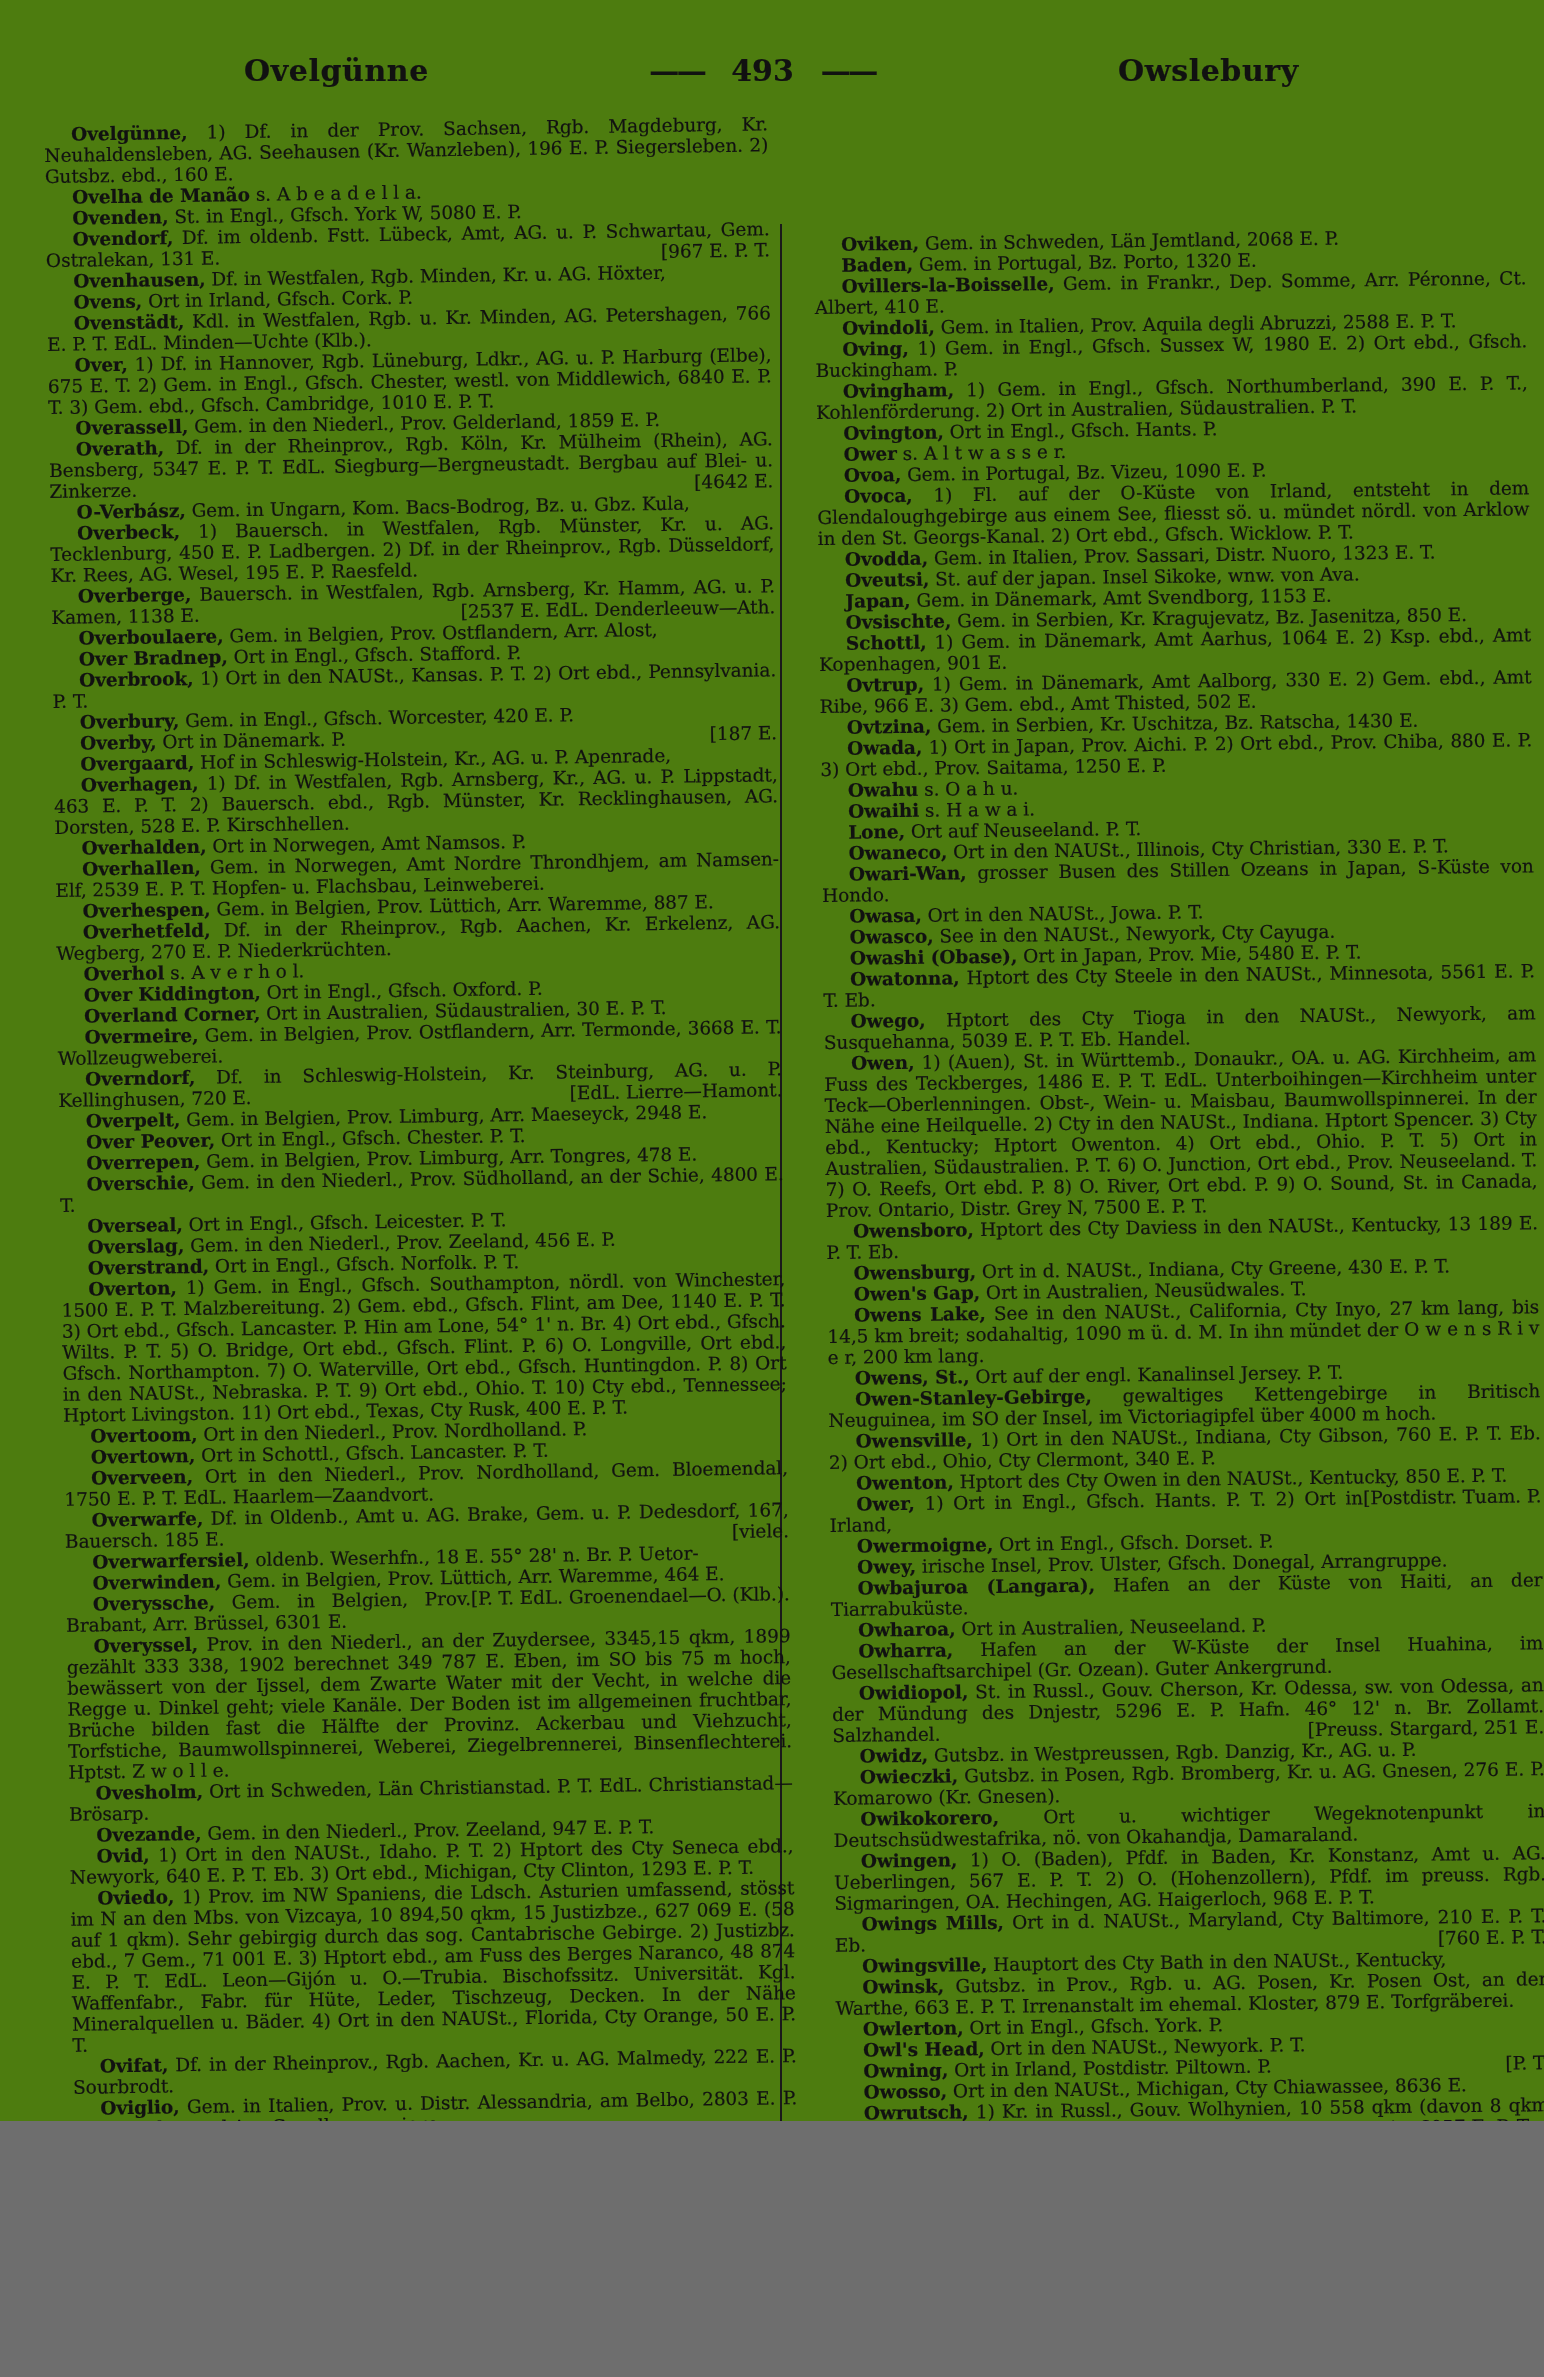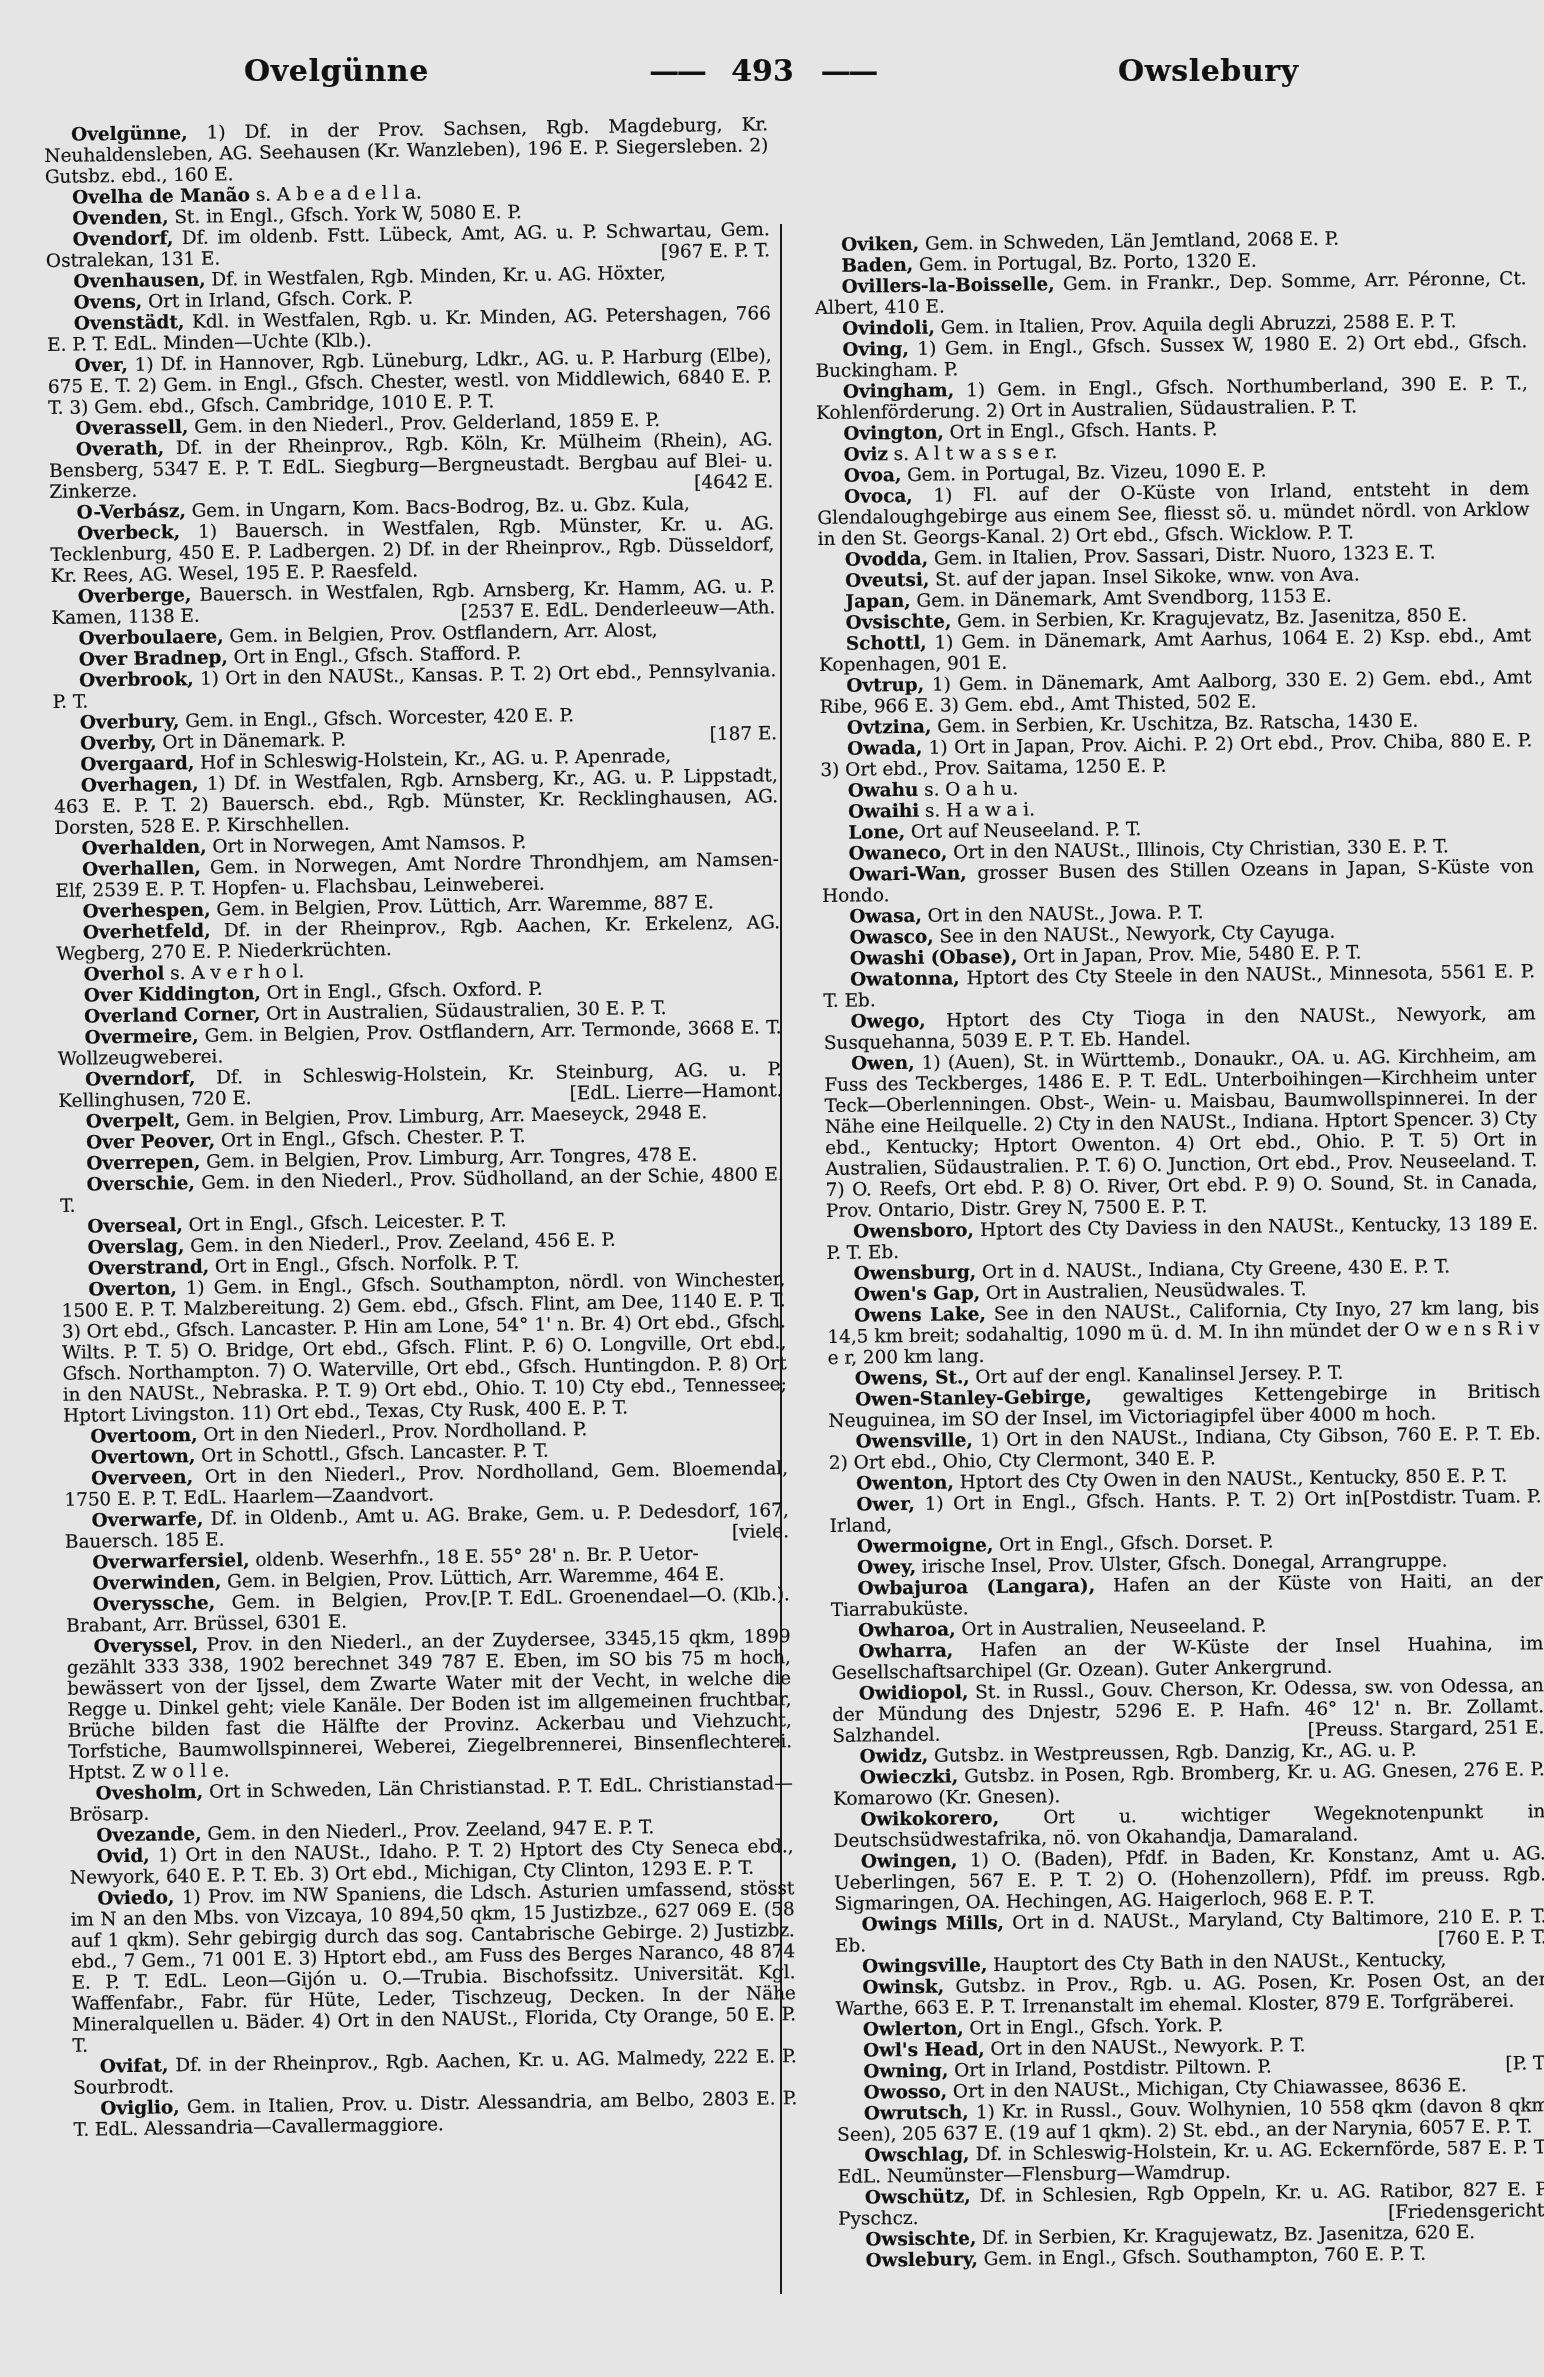--- a/index.html
+++ b/index.html
@@ -1,19 +1,19 @@
 <!DOCTYPE html>
 <html style="font-size:10.2px"><head>
 <meta charset="utf-8">
 <style>
   html,body{margin:0;padding:0;background:#6e6e6e;}
   .page{
     position:relative;
-    width:1545px;height:2377px;
-    background:#e5e5e5;
+    width:1545px;height:2121px;
+    background:#4d7c0f;
     overflow:hidden;
     font-family:"DejaVu Serif","Liberation Serif",serif;
     color:#111;
     -webkit-text-stroke:0.2px #141414;
   }
   .header{position:absolute;top:0;left:0;width:100%;height:114px;}
   .hw{position:absolute;top:53px;font-size:30px;font-weight:bold;letter-spacing:0.6px;white-space:nowrap;}
   .hw.left{left:244px;}
   .hw.right{left:1118px;}
   .pagenum-group{position:absolute;top:53px;left:610px;width:305px;display:flex;justify-content:center;align-items:center;gap:27px;font-size:30px;font-weight:bold;}
@@ -96,21 +96,21 @@
       <p class="entry"><b class="head">Oviglio,</b> Gem. in Italien, Prov. u. Distr. Alessandria, am Belbo, 2803 E. P. T. EdL. Alessandria—Cavallermaggiore.</p>
     </div>
   <div id="right-column" class="column">
       <p class="entry"><b class="head">Oviken,</b> Gem. in Schweden, Län Jemtland, 2068 E. P.</p>
       <p class="entry"><b class="head">Baden,</b> Gem. in Portugal, Bz. Porto, 1320 E.</p>
       <p class="entry"><b class="head">Ovillers-la-Boisselle,</b> Gem. in Frankr., Dep. Somme, Arr. Péronne, Ct. Albert, 410 E.</p>
       <p class="entry"><b class="head">Ovindoli,</b> Gem. in Italien, Prov. Aquila degli Abruzzi, 2588 E. P. T.</p>
       <p class="entry"><b class="head">Oving,</b> 1) Gem. in Engl., Gfsch. Sussex W, 1980 E. 2) Ort ebd., Gfsch. Buckingham. P.</p>
       <p class="entry"><b class="head">Ovingham,</b> 1) Gem. in Engl., Gfsch. Northumberland, 390 E. P. T., Kohlenförderung. 2) Ort in Australien, Südaustralien. P. T.</p>
       <p class="entry"><b class="head">Ovington,</b> Ort in Engl., Gfsch. Hants. P.</p>
-      <p class="entry"><b class="head">Oviz</b> s. A l t w a s s e r.</p>
+      <p class="entry"><b class="head">Ower</b> s. A l t w a s s e r.</p>
       <p class="entry"><b class="head">Ovoa,</b> Gem. in Portugal, Bz. Vizeu, 1090 E. P.</p>
       <p class="entry"><b class="head">Ovoca,</b> 1) Fl. auf der O-Küste von Irland, entsteht in dem Glendaloughgebirge aus einem See, fliesst sö. u. mündet nördl. von Arklow in den St. Georgs-Kanal. 2) Ort ebd., Gfsch. Wicklow. P. T.</p>
       <p class="entry"><b class="head">Ovodda,</b> Gem. in Italien, Prov. Sassari, Distr. Nuoro, 1323 E. T.</p>
       <p class="entry"><b class="head">Oveutsi,</b> St. auf der japan. Insel Sikoke, wnw. von Ava.</p>
       <p class="entry"><b class="head">Japan,</b> Gem. in Dänemark, Amt Svendborg, 1153 E.</p>
       <p class="entry"><b class="head">Ovsischte,</b> Gem. in Serbien, Kr. Kragujevatz, Bz. Jasenitza, 850 E.</p>
       <p class="entry"><b class="head">Schottl,</b> 1) Gem. in Dänemark, Amt Aarhus, 1064 E. 2) Ksp. ebd., Amt Kopenhagen, 901 E.</p>
       <p class="entry"><b class="head">Ovtrup,</b> 1) Gem. in Dänemark, Amt Aalborg, 330 E. 2) Gem. ebd., Amt Ribe, 966 E. 3) Gem. ebd., Amt Thisted, 502 E.</p>
       <p class="entry"><b class="head">Ovtzina,</b> Gem. in Serbien, Kr. Uschitza, Bz. Ratscha, 1430 E.</p>
       <p class="entry"><b class="head">Owada,</b> 1) Ort in Japan, Prov. Aichi. P. 2) Ort ebd., Prov. Chiba, 880 E. P. 3) Ort ebd., Prov. Saitama, 1250 E. P.</p>

